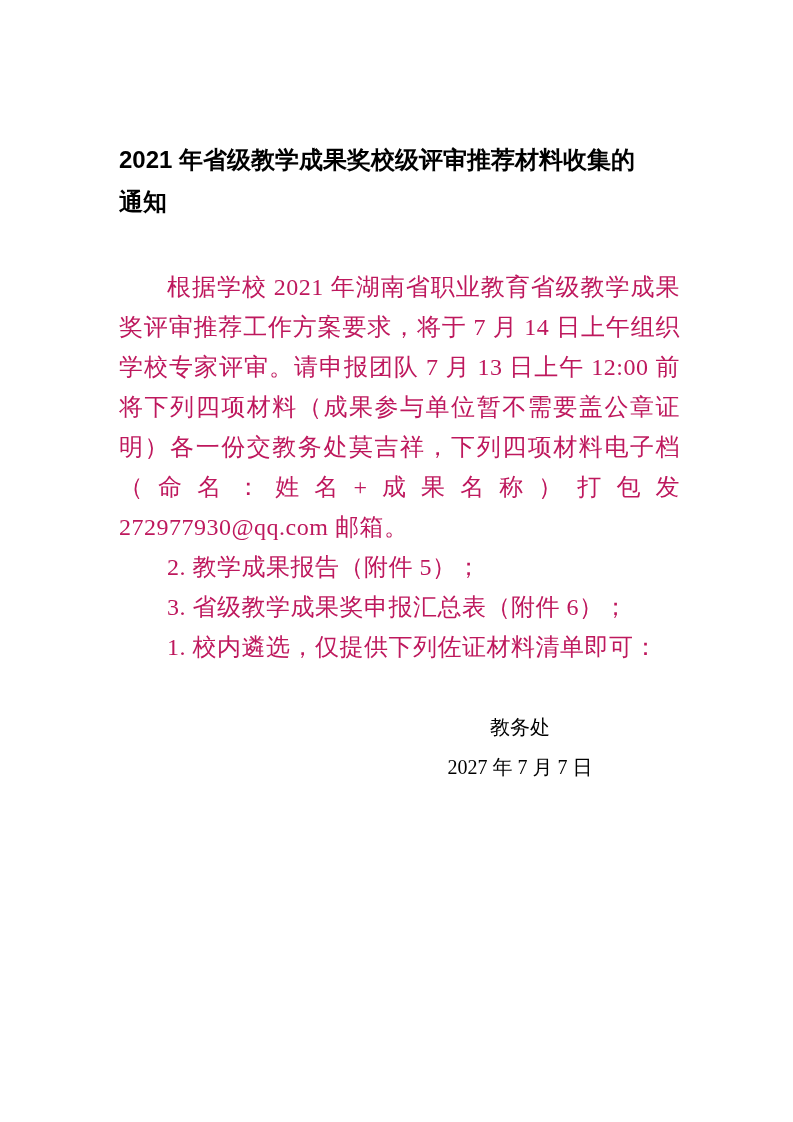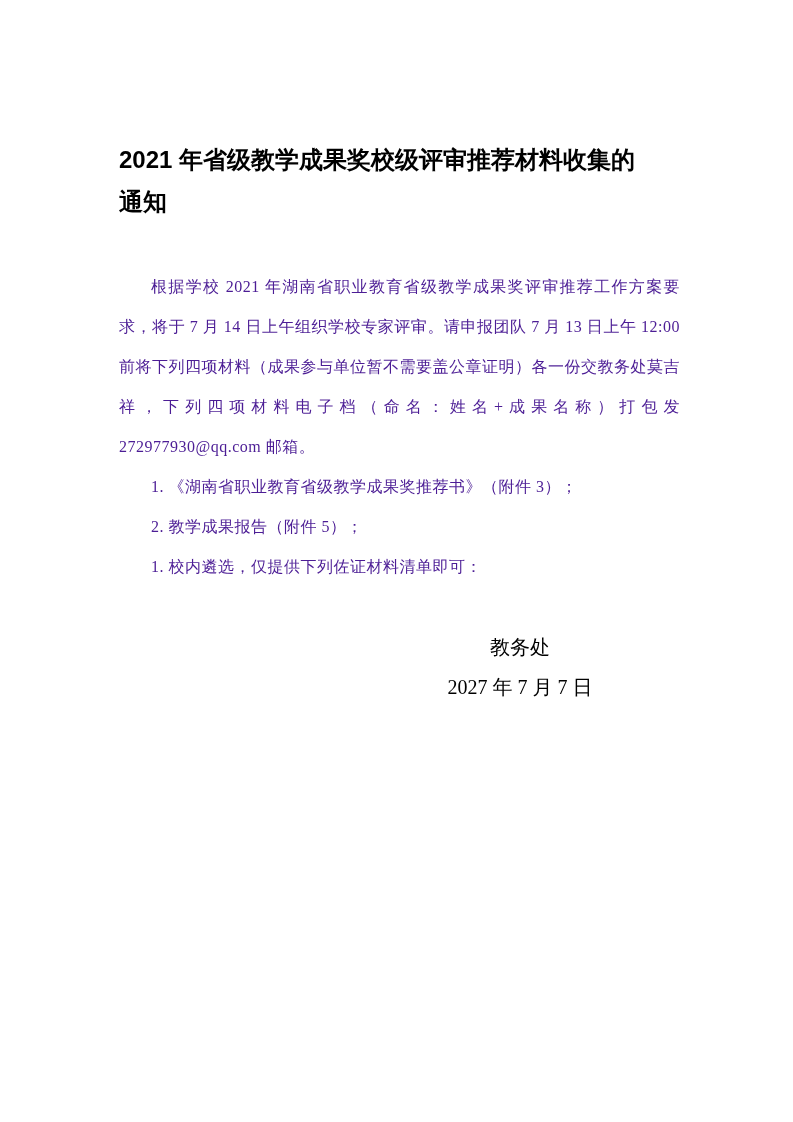--- a/index.html
+++ b/index.html
@@ -25,25 +25,25 @@
     font-weight: bold;
     font-size: 24px;
     line-height: 42px;
     color: #000000;
   }
   .doc-title .title-line {
     display: block;
   }
   .body-text {
     margin: 0;
-    font-size: 16px;
+    font-size: 24px;
     line-height: 40px;
     text-align: justify;
     letter-spacing: 0.5px;
-    color: #4c1d95;
+    color: #be185d;
   }
   .indent-2 {
     text-indent: 2em;
   }
   .indent-sub {
     text-indent: 2.8em;
   }
   .signature-block {
     margin-top: 40px;
     margin-left: 251px;
@@ -63,24 +63,24 @@
 
 <div class="page">
 
   <h1 class="doc-title">
     <span class="title-line">2021 年省级教学成果奖校级评审推荐材料收集的</span>
     <span class="title-line">通知</span>
   </h1>
 
   <p class="body-text indent-2">根据学校 2021 年湖南省职业教育省级教学成果奖评审推荐工作方案要求，将于 7 月 14 日上午组织学校专家评审。请申报团队 7 月 13 日上午 12:00 前将下列四项材料（成果参与单位暂不需要盖公章证明）各一份交教务处莫吉祥，下列四项材料电子档（命名：姓名+成果名称）打包发 272977930@qq.com 邮箱。</p>
 
-  <p class="body-text indent-2">1. 《湖南省职业教育省级教学成果奖推荐书》（附件 3）；</p>
 
   <p class="body-text indent-2">2. 教学成果报告（附件 5）；</p>
 
+  <p class="body-text indent-2">3. 省级教学成果奖申报汇总表（附件 6）；</p>
 
   <p class="body-text indent-2">1. 校内遴选，仅提供下列佐证材料清单即可：</p>
 
 
 
   <div class="signature-block">
     <p>教务处</p>
     <p>2027 年 7 月 7 日</p>
   </div>
 

